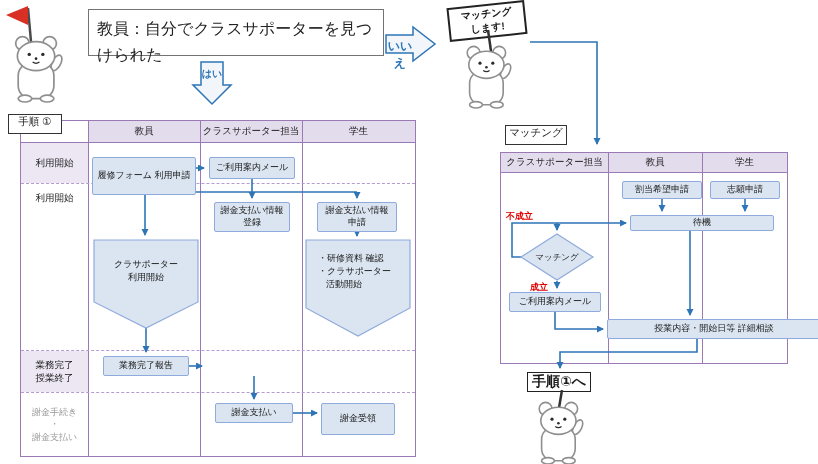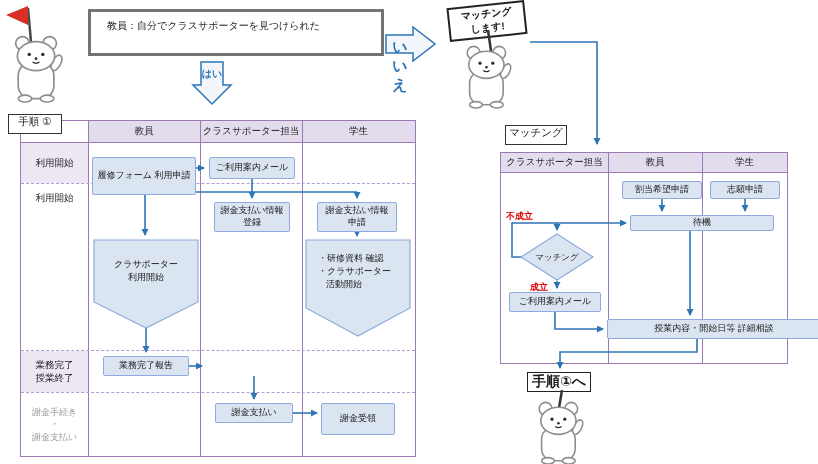--- a/index.html
+++ b/index.html
@@ -11,21 +11,21 @@
 .hdrcell{position:absolute;background:#e3dced;display:flex;align-items:center;justify-content:center;font-size:9.5px;color:#1a1a1a}
 .rowlabel{position:absolute;display:flex;flex-direction:column;align-items:center;justify-content:center;font-size:9.5px;line-height:1.35;text-align:center}
 .tbl{position:absolute;border:1px solid #9b79b5;background:#fff}
 .vline{position:absolute;width:1px;background:#9b79b5}
 .hline{position:absolute;height:1px;background:#9b79b5}
 .dline{position:absolute;border-top:1px dashed #b49cd1;height:0}
 .tag{position:absolute;border:1px solid #333;background:#fff;display:flex;justify-content:center;font-size:10.5px}
 .sign{position:absolute;border:2px solid #222;background:#fff;display:flex;flex-direction:column;align-items:center;justify-content:center;font-weight:bold;text-align:center}
 .blue{color:#2e75b6;font-weight:bold;position:absolute;text-align:center}
 .red{color:#e00000;position:absolute;font-size:9px;font-weight:bold}
-.cond{position:absolute;border:3px solid #737373;background:#fff;padding:6px 16px;font-size:10px;line-height:1.65;color:#222}
+.cond{position:absolute;border:1px solid #737373;background:#fff;padding:6px 8px;font-size:16px;line-height:1.65;color:#222}
 </style>
 </head>
 <body>
 
 <div class="canvas">
 
   <svg width="0" height="0" style="position:absolute">
     <defs>
       <g id="bearshape" stroke="#8f8f8f" stroke-width="2" fill="#ffffff">
         <circle cx="17" cy="11" r="8"></circle>
@@ -124,21 +124,21 @@
     <polygon points="201,62 223,62 223,85 231,85 212,104 193,85 201,85" fill="#f2f6fb" stroke="#2e75b6" stroke-width="1.5"></polygon>
     <polygon points="94,240 198,240 198,302 146,328 94,302" fill="#dbe5f1" stroke="#8faadc" stroke-width="1.2"></polygon>
     <polygon points="306,240 410,240 410,308 358,336 306,308" fill="#dbe5f1" stroke="#8faadc" stroke-width="1.2"></polygon>
     <polygon points="557,234 593,257 557,280 521,257" fill="#dbe5f1" stroke="#8faadc" stroke-width="1.2"></polygon>
   </svg>
 
   <div class="cond" style="left:88px;top:9px;width:296px;height:47px">
     <div>教員：自分でクラスサポーターを見つけられた</div>
   </div>
   <div class="blue" style="left:200px;top:67px;width:24px;font-size:10px">はい</div>
-  <div class="blue" style="left:385px;top:38px;width:30px;font-size:15px">いいえ</div>
+  <div class="blue" style="left:385px;top:38px;width:30px;font-size:12px">いいえ</div>
 
   <div class="sign" style="left:448px;top:4px;width:78px;height:34px;font-size:10px;transform:rotate(-6deg)">
     <span>マッチング</span>
     <span>します!</span>
   </div>
 
   <div class="tag" style="left:8px;top:114px;width:54px;height:20px">
       <span>手順 ①</span>
     </div>
   <div class="tag" style="left:505px;top:125px;width:62px;height:20px">

